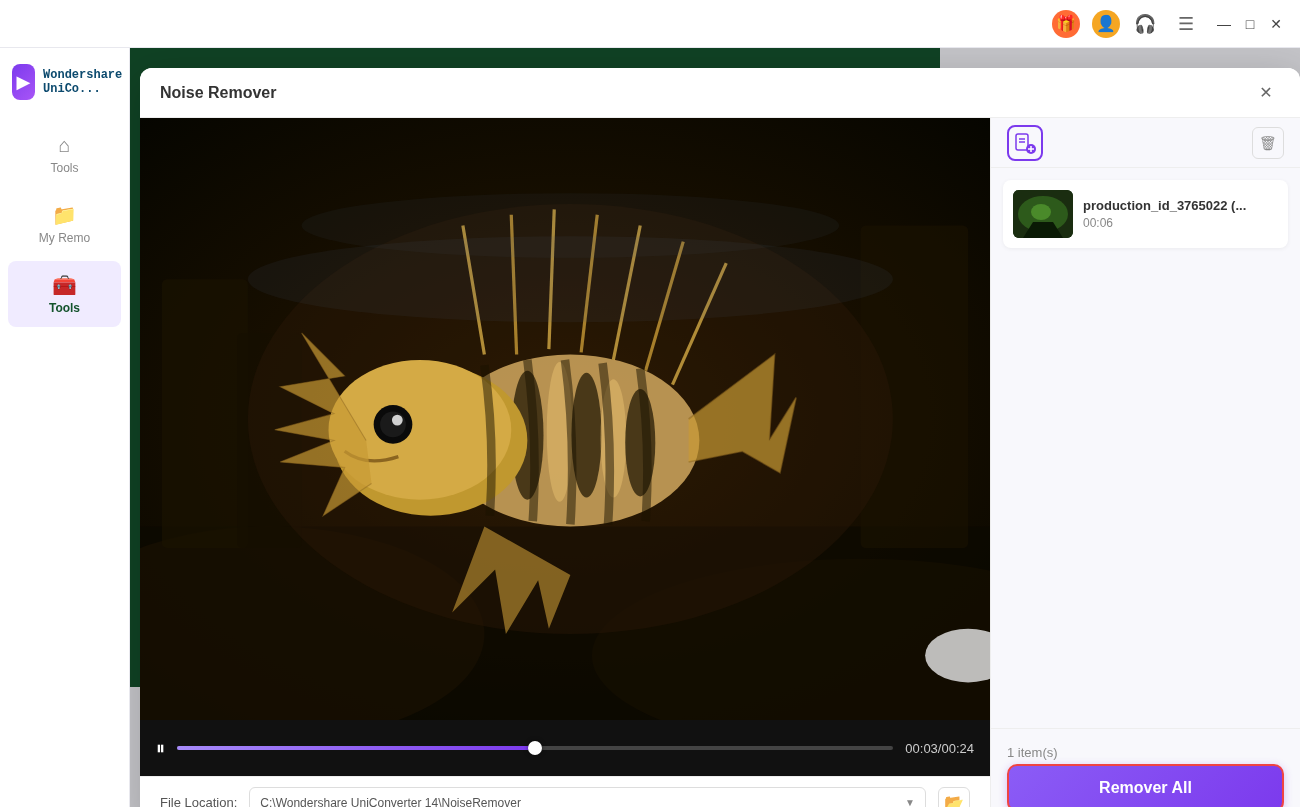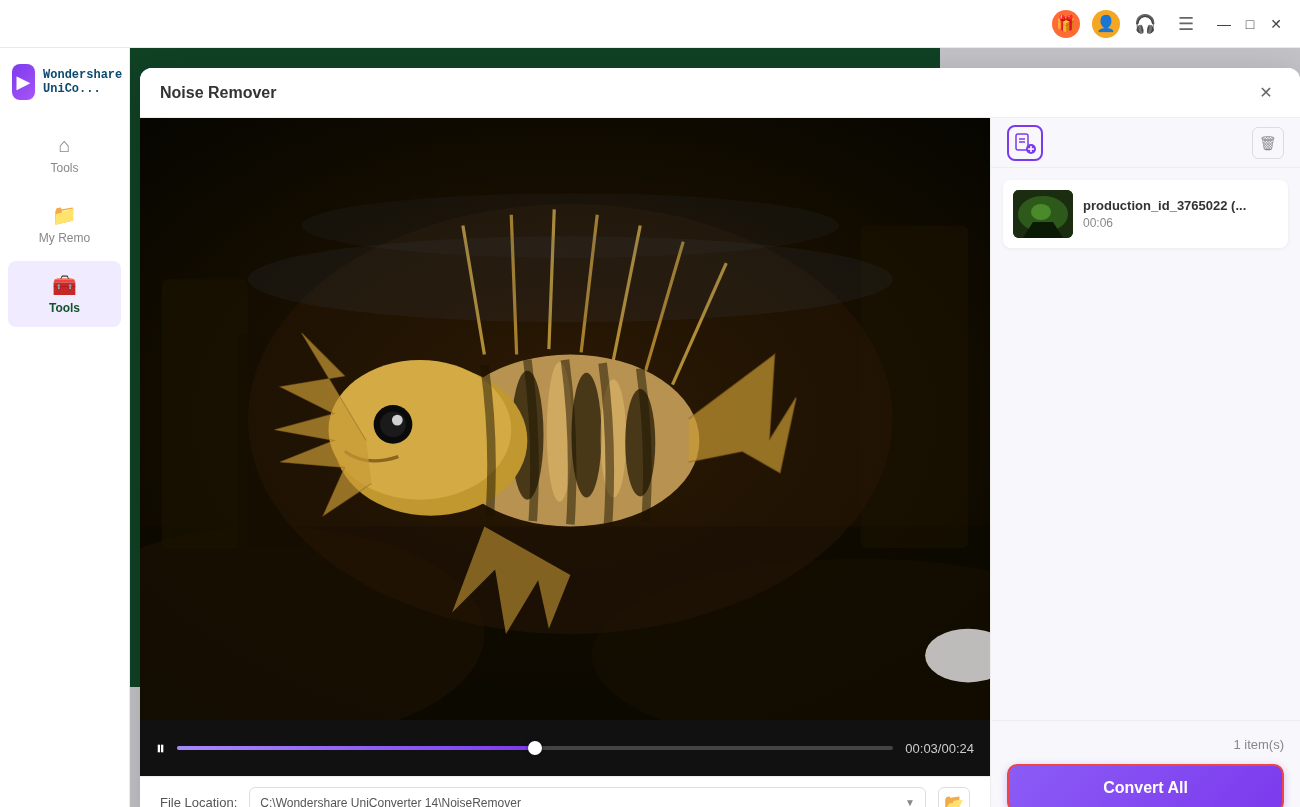--- a/index.html
+++ b/index.html
@@ -437,24 +437,24 @@
       margin-top: 3px;
     }
 
     .modal-right-footer {
       padding: 16px;
       border-top: 1px solid #eee;
       background: #f8f8fc;
     }
 
     .items-count {
-      text-align: right;
+      text-align: left;
       font-size: 13px;
       color: #888;
-      margin-bottom: 12px;
+      margin-bottom: 4px;
     }
 
     .convert-all-btn {
       width: 100%;
       height: 48px;
       background: linear-gradient(135deg, #8b5cf6, #7c3aed);
       border: 2px solid #ef4444;
       border-radius: 10px;
       color: #fff;
       font-size: 16px;
@@ -703,21 +703,21 @@
               <div class="file-info">
                 <div class="file-name">production_id_3765022 (...</div>
                 <div class="file-duration">00:06</div>
               </div>
             </div>
           </div>
 
           <div class="modal-right-footer">
             <div class="items-count">1 item(s)</div>
             <button class="convert-all-btn">
-              <span>Convert All</span>
+              <span>Remover All</span>
             </button>
           </div>
         </div>
 
       </div>
     </div>
   </div>
 
 </div>
 

